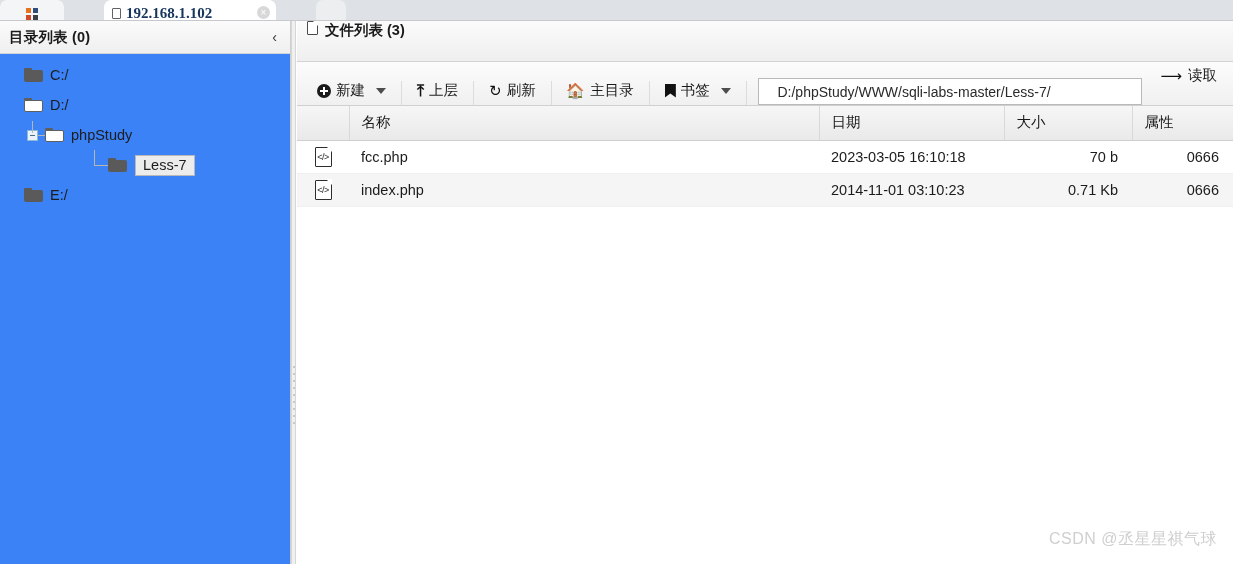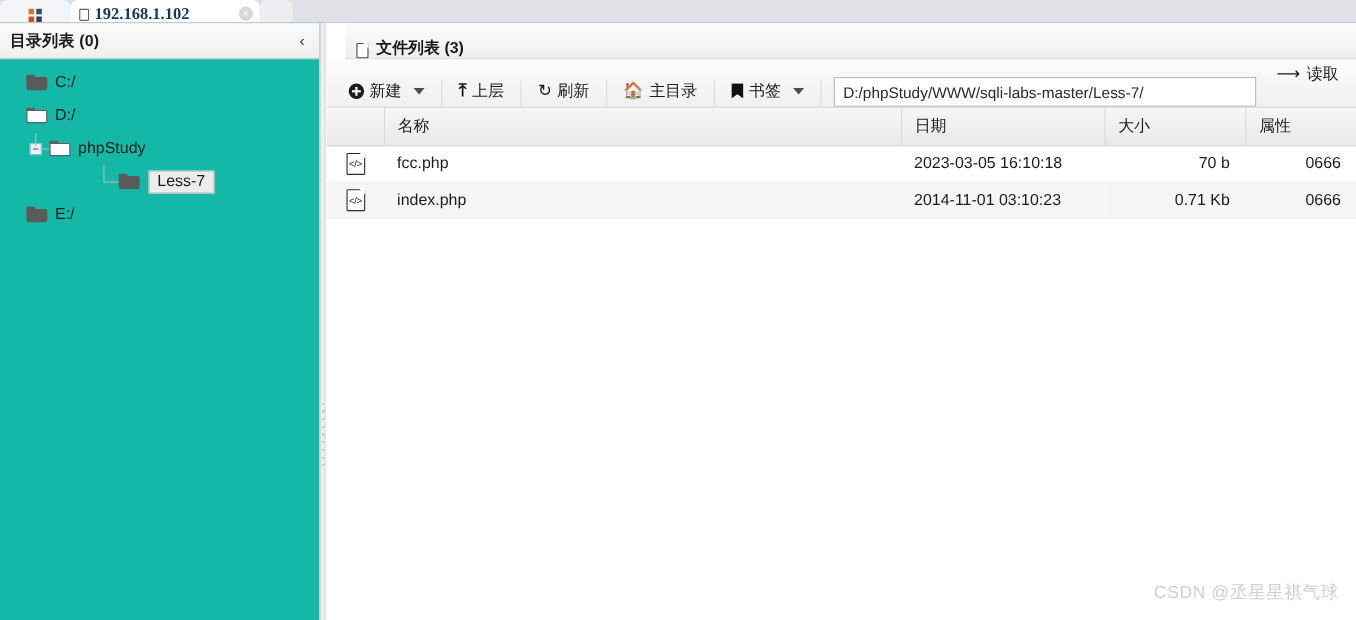--- a/index.html
+++ b/index.html
@@ -12,20 +12,21 @@
     -webkit-font-smoothing: antialiased;
   }
 
   
   .tabstrip {
     position: absolute; left: 0; top: 0; width: 1233px; height: 21px;
     background: #dee1e6;
     border-bottom: 1px solid #c6c8cb;
     display: flex; align-items: flex-end;
     overflow: hidden;
+    gap: 40px;
   }
   .tab {
     height: 20px;
     display: flex; align-items: center;
     padding: 0 8px;
     background: #f1f3f4;
     border-top-left-radius: 7px; border-top-right-radius: 7px;
     position: relative;
   }
   .tab.apps { width: 64px; justify-content: center; background: #f4f5f6; }
@@ -47,21 +48,21 @@
     position: absolute; right: 6px; top: 6px;
     width: 13px; height: 13px; border-radius: 50%;
     background: #d8d8d8; color: #fff;
     font-size: 10px; line-height: 13px; text-align: center;
     font-family: "Liberation Sans", sans-serif;
   }
 
   
   .left-panel {
     position: absolute; left: 0; top: 21px; width: 291px; height: 543px;
-    background: #14b8a6;
+    background: #3b82f6;
     border-right: 1px solid #cfcfcf;
   }
   .panel-head {
     height: 33px; width: 100%;
     background: linear-gradient(to bottom, #fbfbfb 0%, #efefef 100%);
     border-bottom: 1px solid #d3d3d3;
     display: flex; align-items: center; justify-content: space-between;
     padding: 0 10px 0 9px;
   }
   .panel-head-title { font-size: 14.5px; color: #1a1a1a; font-weight: bold; letter-spacing: .2px; }
@@ -105,24 +106,24 @@
     position: absolute; left: 1px; top: 345px; width: 2px; height: 60px;
     background-image: repeating-linear-gradient(to bottom, #c9c9c9 0 2px, transparent 2px 7px);
   }
 
   
   .right-panel {
     position: absolute; left: 297px; top: 21px; width: 936px; height: 543px;
     background: #ffffff;
   }
   .right-head {
-    height: 33px;
+    height: 41px;
     background: linear-gradient(to bottom, #fbfbfb 0%, #efefef 100%);
     border-bottom: 1px solid #d3d3d3;
-    display: flex; align-items: flex-end; padding-left: 10px; margin-left: 17px;
+    display: flex; align-items: flex-start; padding-left: 10px;
   }
   .right-head-title { font-size: 14.5px; color: #1a1a1a; font-weight: bold; margin-left: 7px; }
   .page-icon {
     width: 11px; height: 14px; border: 1.5px solid #4a4a4a; border-radius: 1px; background:#fff; position:relative;
   }
   .page-icon::after { content:""; position:absolute; right:-1px; top:-1px; border-width:0 5px 5px 0; border-style:solid; border-color: transparent #fff transparent transparent; }
 
   .toolbar {
     height: 44px;
     background: linear-gradient(to bottom, #fcfcfc 0%, #f0f0f0 100%);
@@ -144,21 +145,21 @@
   .refresh-ic { font-size:15px; line-height:1; color:#111; flex:0 0 auto; }
   .home-ic { font-size:15px; line-height:1; color:#111; flex:0 0 auto; }
   .bookmark-ic { width:11px;height:14px;background:#111;flex:0 0 auto;clip-path: polygon(0 0,100% 0,100% 100%,50% 72%,0 100%); }
   .go-arrow { font-size:15px;line-height:1;color:#111;flex:0 0 auto; }
 
   .path-wrap { margin-left: auto; display: flex; align-items: center; }
   .path-input {
     width: 384px; height: 27px;
     border: 1px solid #b9b9b9; background: #fff;
     font-size: 14px; color: #2a2a2a;
-    padding: 0 7px; outline: none;
+    padding: 0 18px; outline: none;
     font-family: "Liberation Sans", sans-serif;
     margin-top: 32px;
   }
   .read-btn { display:flex;align-items:center;gap:6px;font-size:14.5px;color:#1a1a1a;padding:5px 8px;margin-left:10px;white-space:nowrap;}
 
   
   .tbl { width: 100%; border-collapse: collapse; table-layout: fixed; }
   .tbl th {
     height: 34px;
     background: linear-gradient(to bottom, #f6f6f6 0%, #e9e9e9 100%);

